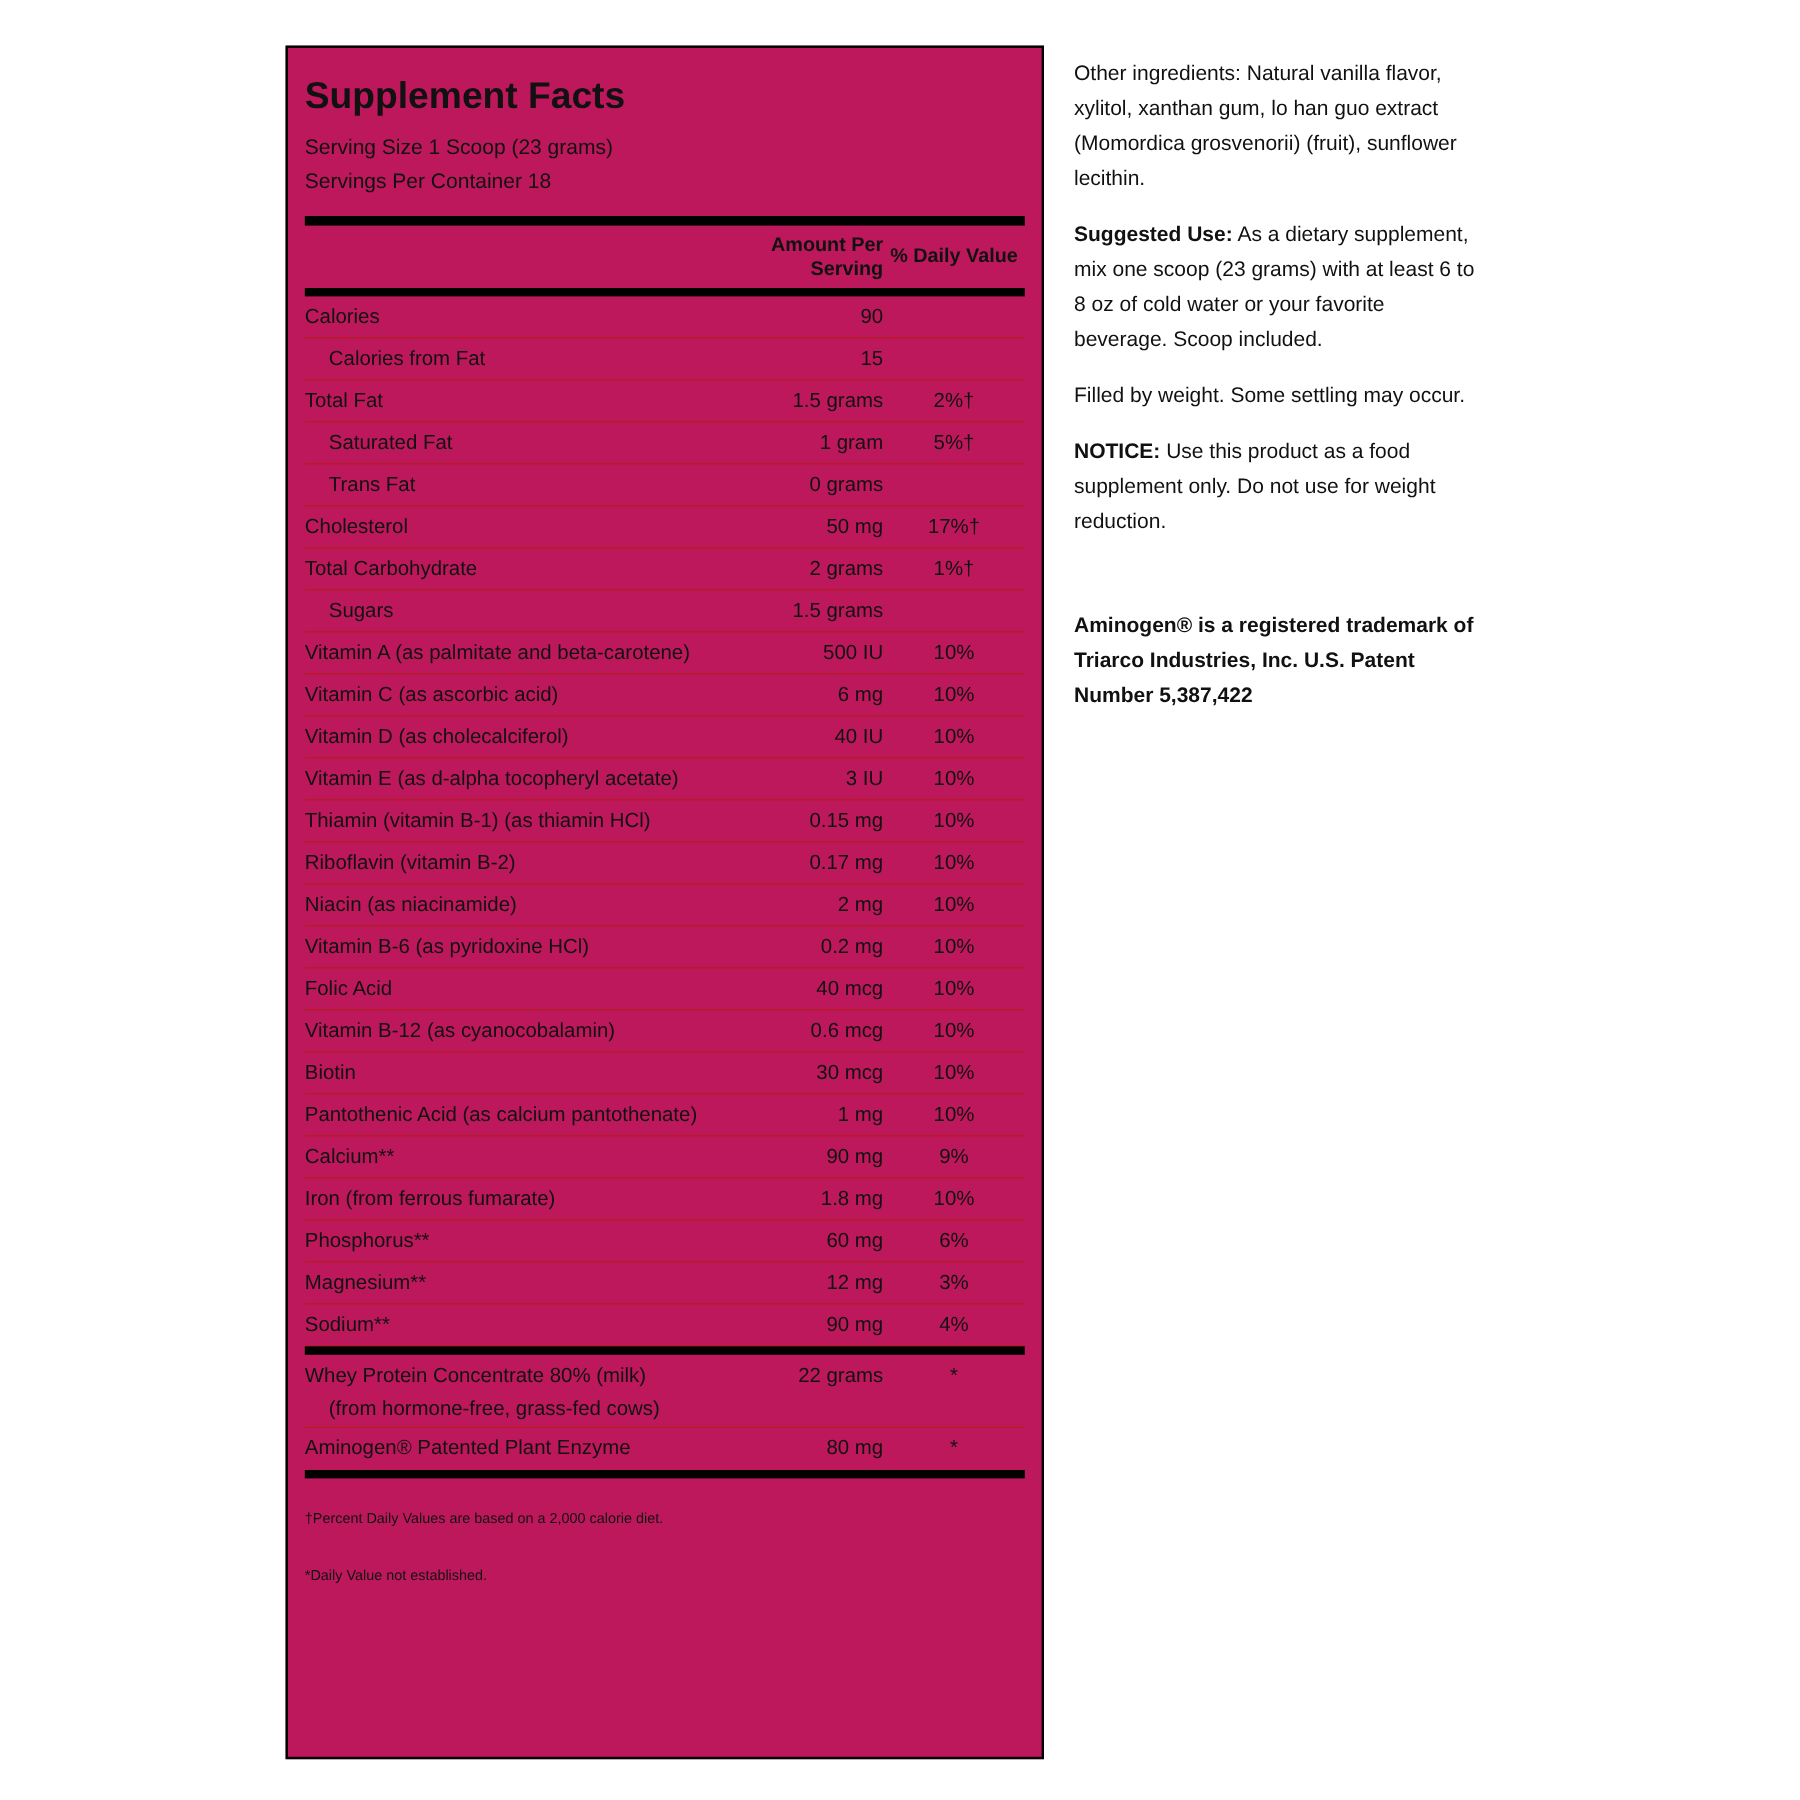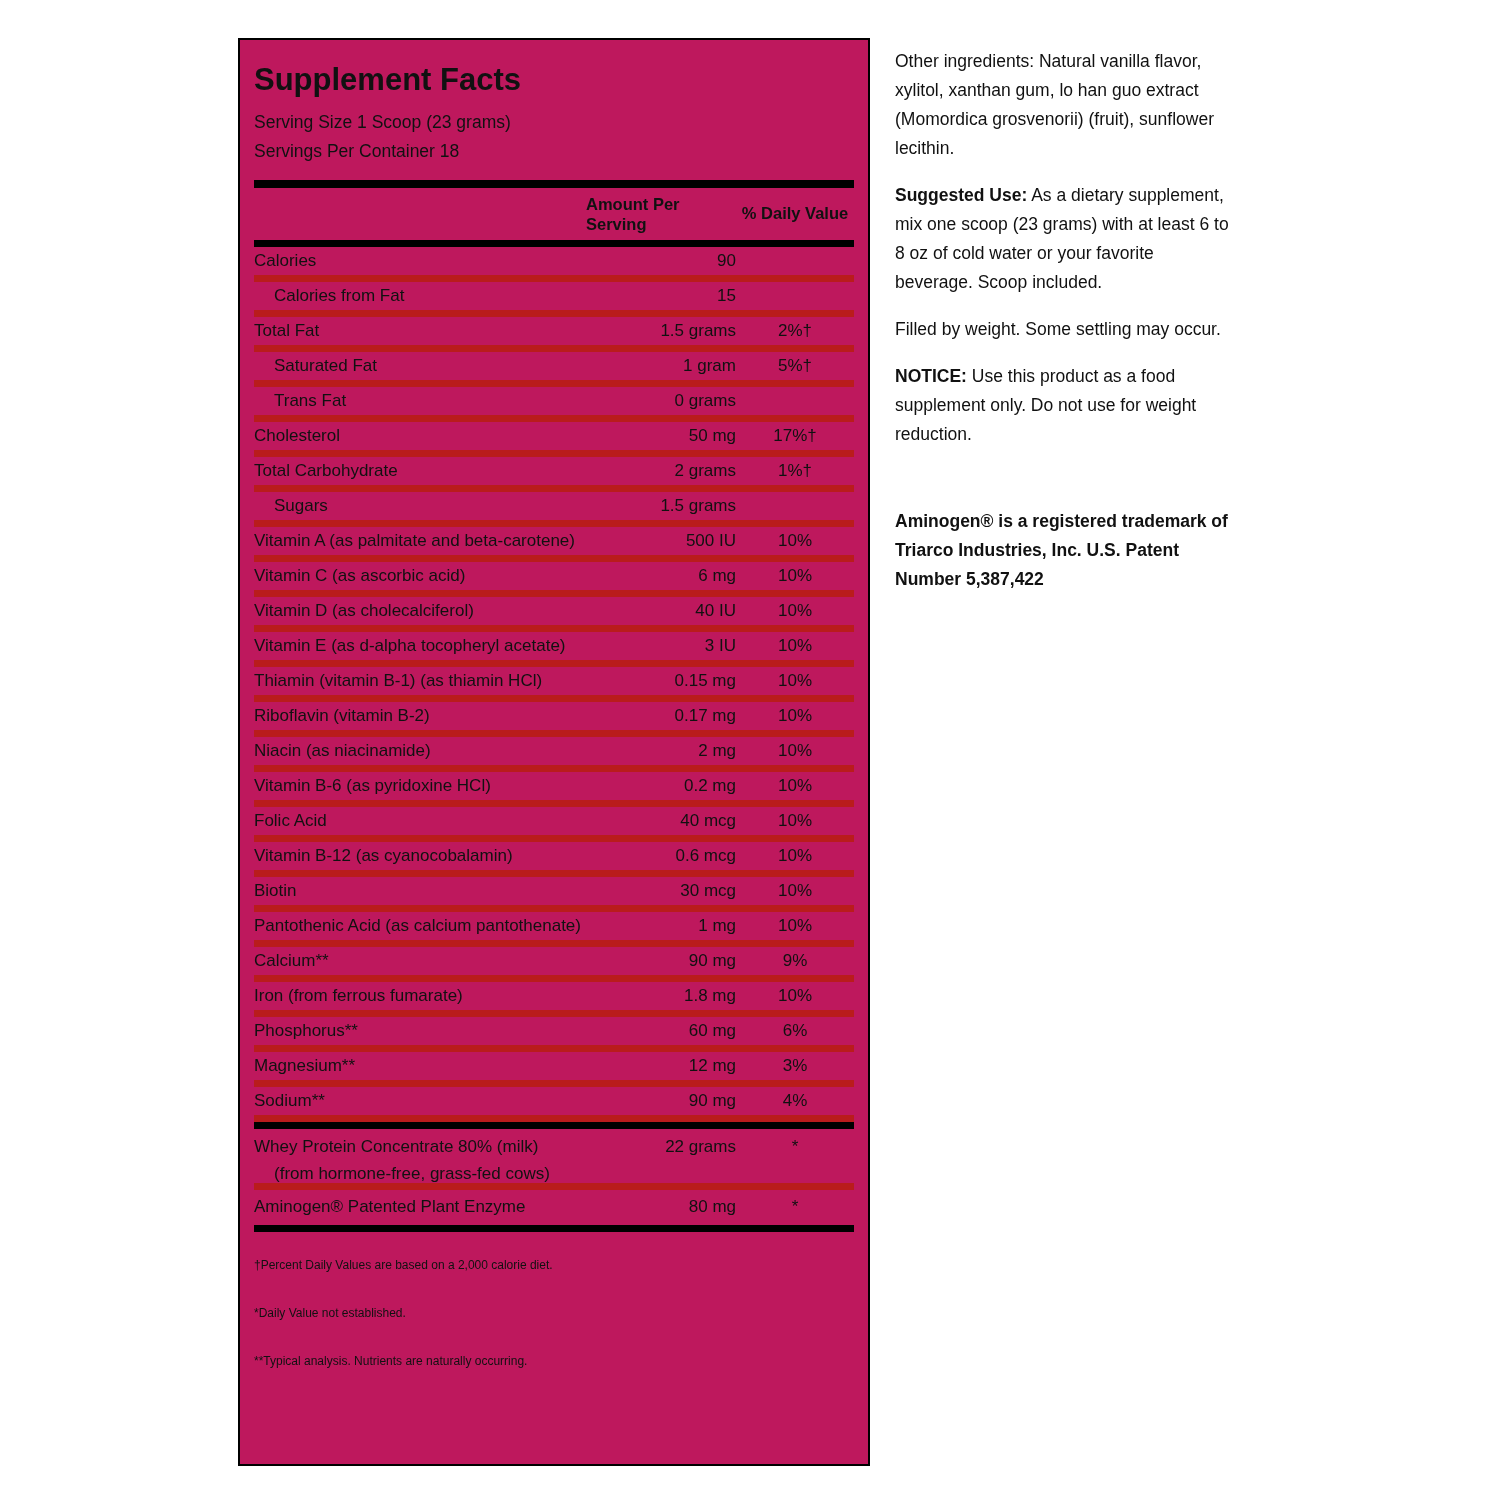--- a/index.html
+++ b/index.html
@@ -13,23 +13,23 @@
     border:2px solid #000;box-sizing:border-box;padding:0 14px;background:#be185d;
   }
   .panel-title{font-size:31px;font-weight:bold;margin:22px 0 0 0;line-height:1.15;}
   .serving{font-size:17.5px;margin-top:14px;line-height:21px;}
   .serving + .serving{margin-top:8px;}
   .bar{background:#000;}
   .bar-top{height:8px;margin-top:18px;}
   .bar-mid{height:7px;}
   .hdr{display:flex;align-items:center;padding:6px 0;}
   .hdr-spacer{flex:1;}
-  .hdr-amount{width:150px;text-align:left;font-weight:bold;font-size:16.5px;line-height:20px;white-space:pre-line;}
+  .hdr-amount{width:150px;text-align:right;font-weight:bold;font-size:16.5px;line-height:20px;white-space:pre-line;}
   .hdr-dv{width:118px;text-align:center;font-weight:bold;font-size:16.5px;}
-  .row{display:flex;align-items:center;height:35px;border-bottom:7px solid #b91c1c;font-size:17px;box-sizing:border-box;}
+  .row{display:flex;align-items:center;height:35px;border-bottom:1px solid #b91c1c;font-size:17px;box-sizing:border-box;}
   .row.no-border{border-bottom:none;}
   .row.two-line{height:61px;align-items:flex-start;padding-top:8px;}
   .lbl{flex:1;}
   .lbl.indent{padding-left:20px;}
   .lbl2{padding-left:20px;margin-top:7px;}
   .amt{width:150px;text-align:right;}
   .dv{width:118px;text-align:center;}
   .row.two-line .amt,.row.two-line .dv{padding-top:0;}
   .footnotes{margin-top:22px;}
   .footnote{font-size:12px;line-height:22px;margin-bottom:26px;}
@@ -198,21 +198,20 @@
           <div class="lbl">Aminogen® Patented Plant Enzyme</div>
           <div class="amt">80 mg</div>
           <div class="dv">*</div>
         </div>
         <div class="bar bar-mid"></div>
       </div>
 
     <div class="footnotes">
       <div class="footnote">†Percent Daily Values are based on a 2,000 calorie diet.</div>
       <div class="footnote">*Daily Value not established.</div>
-      <div class="footnote">**Typical analysis. Nutrients are naturally occurring.</div>
     </div>
   </div>
 
   <div class="right-col">
     <p class="para"><b class="lead"></b><span>Other ingredients: Natural vanilla flavor,
 xylitol, xanthan gum, lo han guo extract
 (Momordica grosvenorii) (fruit), sunflower
 lecithin.</span></p>
     <p class="para"><b class="lead">Suggested Use:</b><span> As a dietary supplement,
 mix one scoop (23 grams) with at least 6 to

